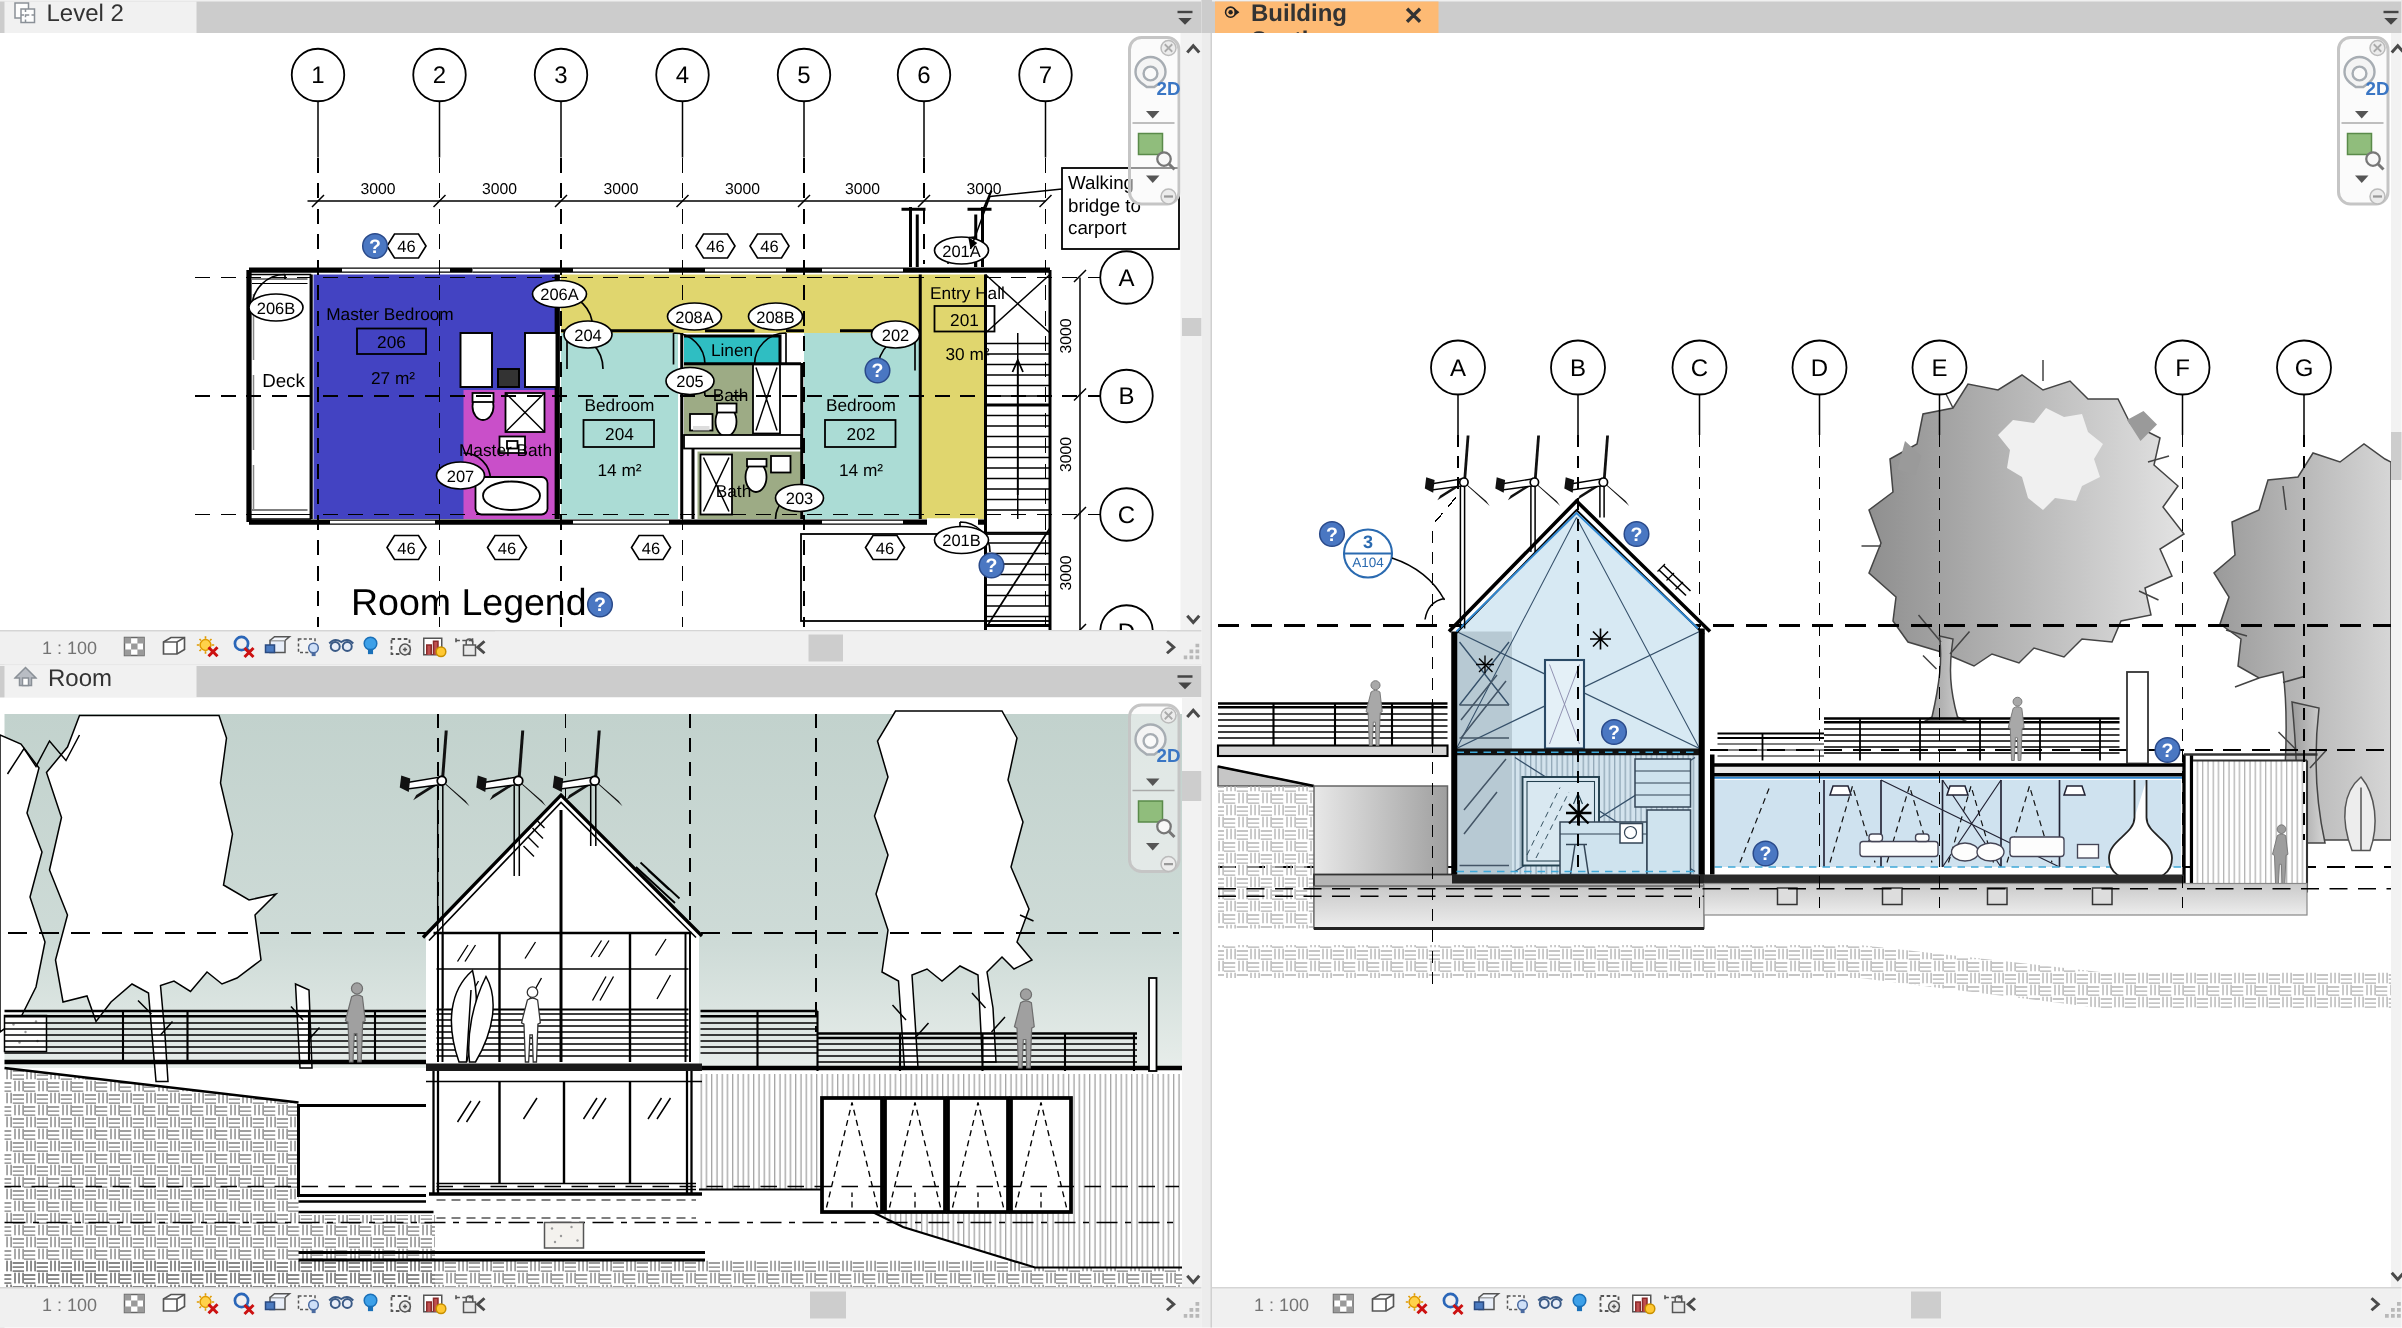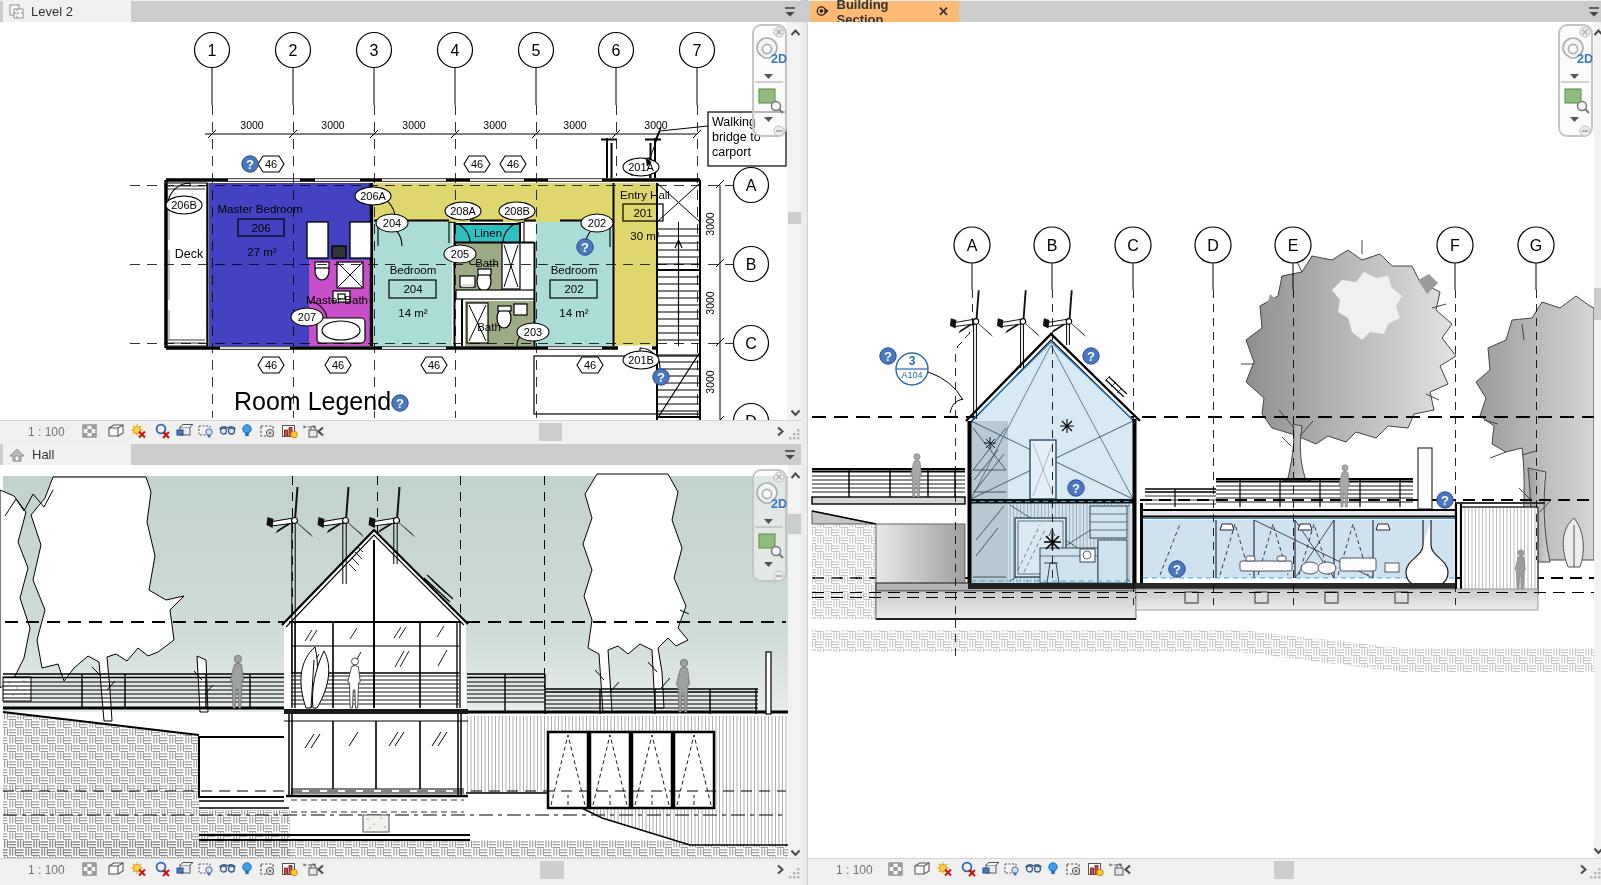--- a/index.html
+++ b/index.html
@@ -1,19 +1,19 @@
 <!DOCTYPE html>
 <html><head><meta charset="utf-8"><style>
 *{margin:0;padding:0;box-sizing:border-box}
 html,body{width:1601px;height:885px;overflow:hidden;background:#fff;
 font-family:"Liberation Sans",sans-serif;}
 #root{position:absolute;left:0;top:0;width:1601px;height:885px;background:#fff}
 .abs{position:absolute}
 .tabbar{position:absolute;height:22px;background:#cccccc;border-top:1px solid #f0f0f0}
-.tab{position:absolute;left:3px;top:1px;height:21px;background:#f1f1f1;display:flex;align-items:center;padding:0 10px 0 6px;font-size:13px;color:#333}
+.tab{position:absolute;left:3px;top:1px;height:21px;background:#f1f1f1;display:flex;padding:0 10px 0 6px;font-size:16px;color:#333}
 .tab .lbl{margin-left:7px}
 .vcb{position:absolute;background:#f0f0f0;border-top:1px solid #d5d5d5}
 .vcb .scale{position:absolute;left:28px;top:4px;font-size:12px;color:#737373}
 .vsb{position:absolute;background:#f2f2f2}
 .thumb{position:absolute;background:#cdcdcd}
 .navbar{position:absolute;width:35px;background:rgba(248,248,248,.55);border:2px solid #c5c5c5;border-radius:9px}
 svg{position:absolute;display:block}
 .qm{fill:#4a77c2;stroke:#2a4a8a;stroke-width:1}
 .qt{fill:#fff;font-size:13px;font-weight:bold;text-anchor:middle;font-family:"Liberation Sans",sans-serif}
 text{font-family:"Liberation Sans",sans-serif}
@@ -436,21 +436,21 @@
         <rect x="0" y="8" width="2.5" height="2.5"></rect>
       </g>
     </svg>
 
 <div class="tabbar" style="left:0;top:443px;width:801px"></div>
 <div class="tab" style="top:444px;width:128px">
  <svg width="16" height="14" viewBox="0 0 16 14" style="position:static">
   <path d="M8 1 L15 8 H12 V13 H4 V8 H1 Z" fill="#b9bdc4" stroke="#8a9097"></path>
   <rect x="6" y="8" width="4" height="5" fill="#fff" stroke="#8a9097"></rect>
  </svg>
- <span class="lbl">Hall</span>
+ <span class="lbl">Room</span>
 </div>
 <div class="abs" style="left:784px;top:449px;width:12px;height:12px">
  <svg width="12" height="12" style="position:static">
         <path d="M1 2 h10" stroke="#444" stroke-width="1.6"></path>
         <path d="M1.5 6 L6 10.5 L10.5 6 Z" fill="#444"></path>
       </svg>
 </div>
 <div class="abs" style="left:0;top:465px;width:801px;height:393px;background:#fff"></div>
 <svg id="west" width="788" height="393" style="left:0;top:465px" viewBox="0 465 788 393">
 <defs>

